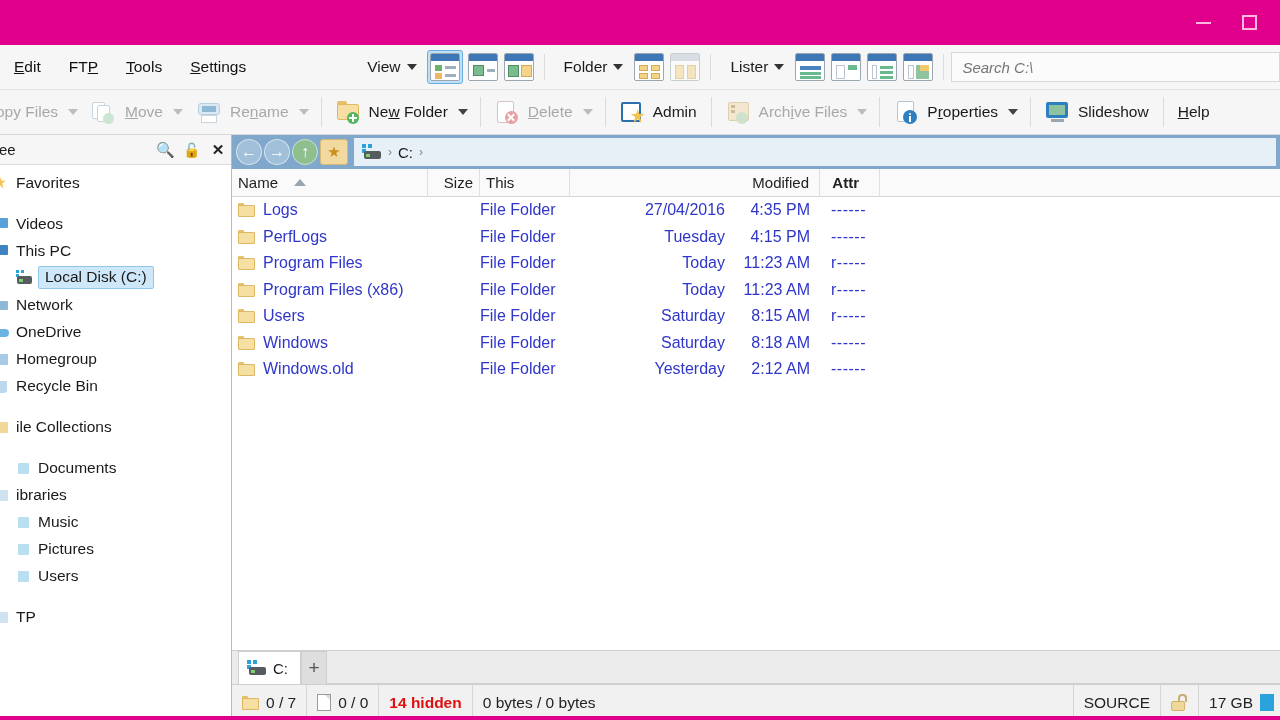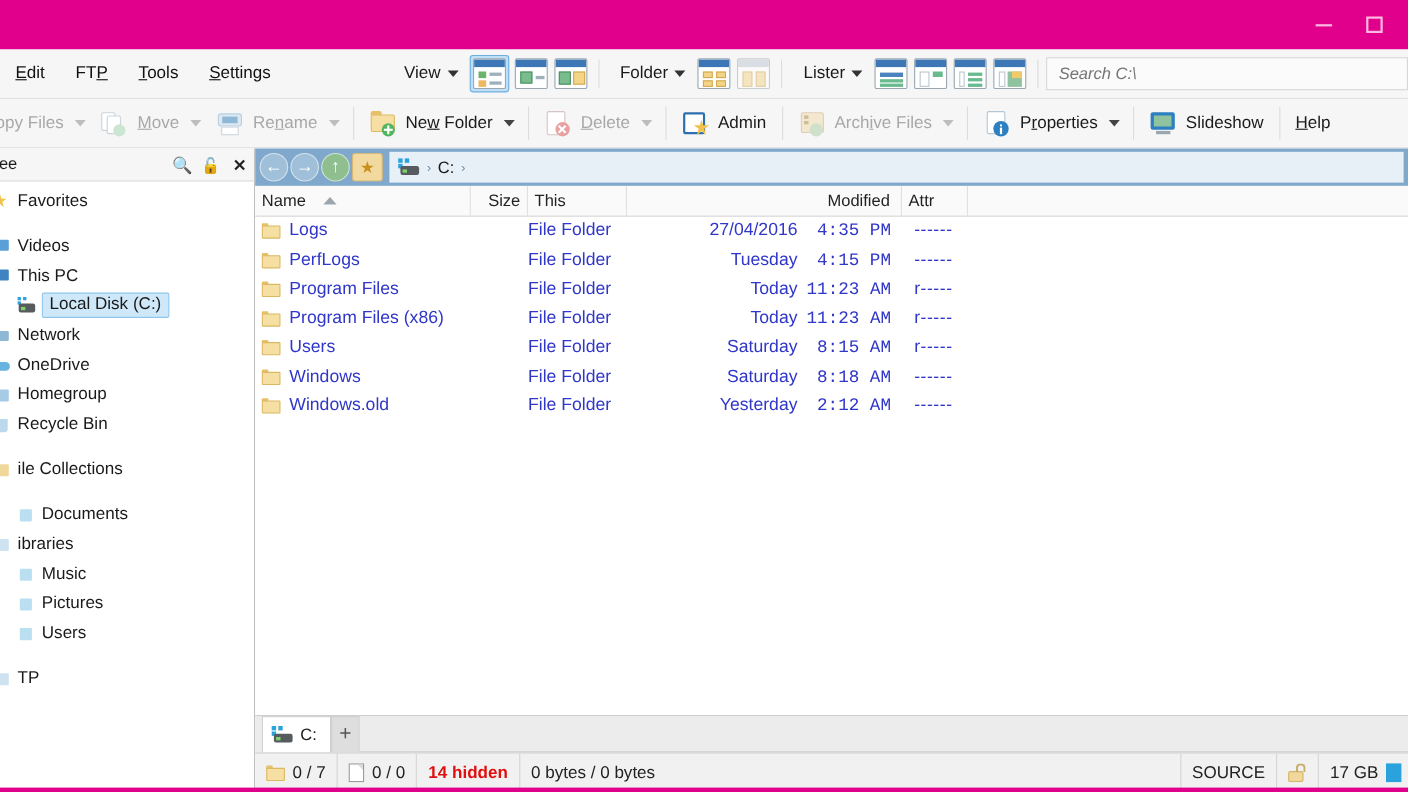--- a/index.html
+++ b/index.html
@@ -103,31 +103,31 @@
 
   .colhead {
     height:28px; flex:0 0 28px; background:#fafafa; border-bottom:1px solid #d6d6d6;
     display:flex; align-items:center; font-size:15px; color:#222;
   }
   .ch { border-right:1px solid #e0e0e0; height:28px; display:flex; align-items:center; padding:0 6px; }
   .ch.name { width:196px; flex:0 0 196px; gap:16px; padding-left:6px;}
   .ch.size { width:52px; flex:0 0 52px; justify-content:flex-end; }
   .ch.type { width:90px; flex:0 0 90px; }
   .ch.modified { width:250px; flex:0 0 250px; justify-content:flex-end; padding-right:10px;}
-  .ch.attr { width:60px; flex:0 0 60px; padding-right:4px;}
+  .ch.attr { width:60px; flex:0 0 60px; justify-content:flex-end; padding-right:20px;font-weight:bold;}
   .sortarrow { width:0;height:0;border-left:6px solid transparent;border-right:6px solid transparent;border-bottom:7px solid #9aa5ad; }
 
   .filelist { flex:1 1 auto; overflow:hidden; }
   .frow { height:26.5px; display:flex; align-items:center; font-size:16px; color:#2f36c8; }
   .fc { display:flex; align-items:center; height:100%; }
   .fc.name { width:196px; flex:0 0 196px; padding-left:6px; gap:8px; }
   .fc.size { width:52px; flex:0 0 52px; }
   .fc.type { width:90px; flex:0 0 90px; }
   .fc.moddate { width:155px; flex:0 0 155px; justify-content:flex-end; }
-  .fc.modtime { width:95px; flex:0 0 95px; justify-content:flex-end; padding-right:10px;font-family:Liberation Mono, monospace;}
+  .fc.modtime { width:95px; flex:0 0 95px; justify-content:flex-end; padding-right:10px;}
   .fc.attr { width:60px; flex:0 0 60px; justify-content:flex-end; padding-right:14px; letter-spacing:0.5px;}
   .folder-ico { width:17px;height:14px; flex:0 0 17px; position:relative; }
   .folder-ico .tab { position:absolute; left:0; top:0; width:6px; height:3px; background:#e8c06a; border-radius:1px 1px 0 0;}
   .folder-ico .bod { position:absolute; left:0; top:2px; width:17px; height:12px; background:#f5dfa3; border:1px solid #dcb862; border-radius:1px; }
 
   
   .tabsrow {
     height:34px; flex:0 0 34px; background:#ececec; border-top:1px solid #cfcfcf;
     display:flex; align-items:flex-end;
   }

